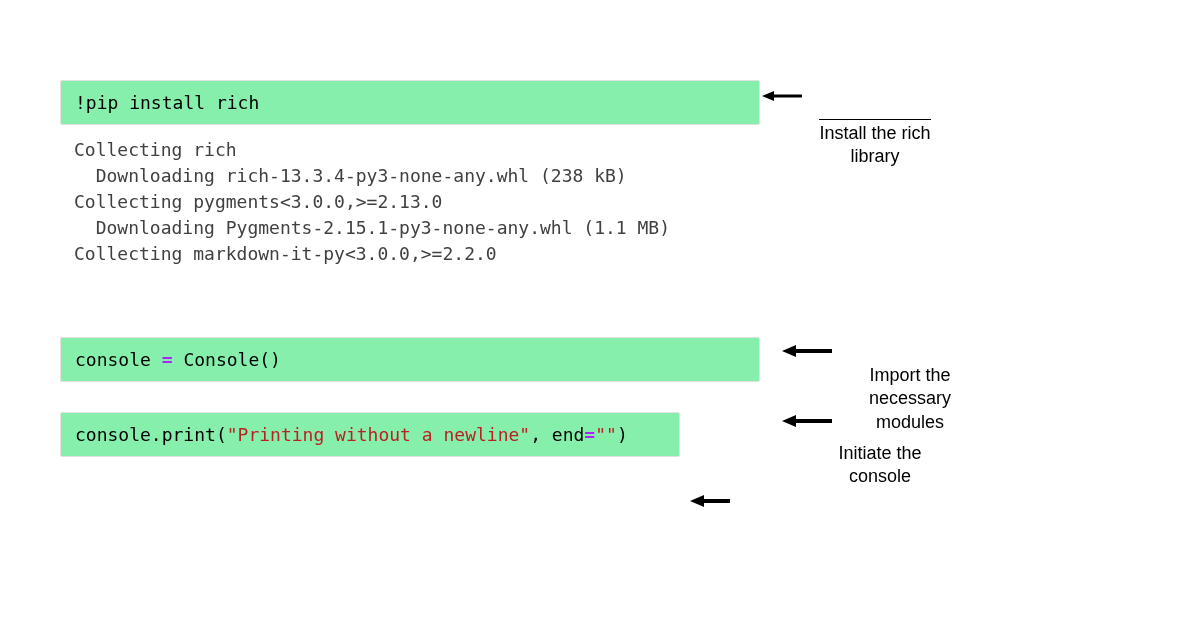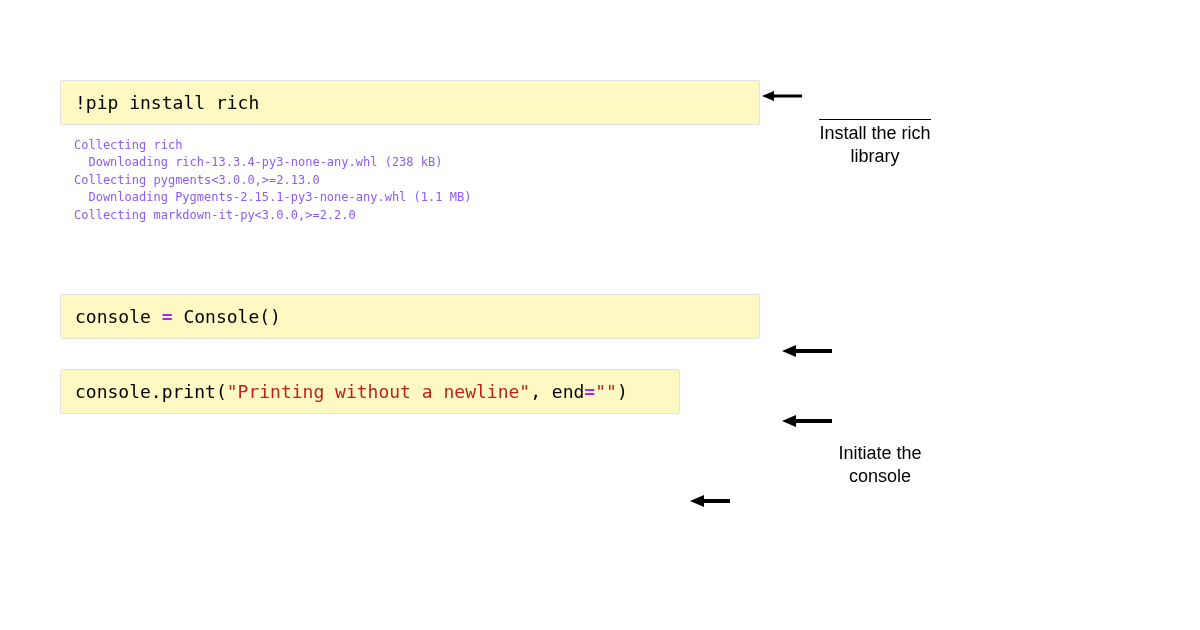--- a/index.html
+++ b/index.html
@@ -13,38 +13,38 @@
     color: #000000;
   }
   .page {
     padding: 80px 0 0 60px;
     position: relative;
   }
   .main-col {
     width: 700px;
   }
   .code-cell {
-    background: #fef9c3;
+    background: #86efac;
     border: 1px solid #e1e1e1;
     border-radius: 2px;
     padding: 8px 14px;
     font-family: "SFMono-Regular", Consolas, "DejaVu Sans Mono", Menlo, monospace;
     font-size: 18px;
     line-height: 1.5;
     white-space: pre;
     margin-bottom: 8px;
     overflow: hidden;
   }
   .output-block {
     font-family: "SFMono-Regular", Consolas, "DejaVu Sans Mono", Menlo, monospace;
-    font-size: 12px;
+    font-size: 18px;
     line-height: 1.45;
     white-space: pre;
     padding: 4px 14px 18px 14px;
-    color: #8b5cf6;
+    color: #404040;
   }
   .tok-kw { color: #008000; font-weight: 700; }
   .tok-op { color: #aa22ff; font-weight: 700; }
   .tok-str { color: #ba2121; }
   .annot {
     position: absolute;
     font-family: -apple-system, BlinkMacSystemFont, "Segoe UI", Helvetica, Arial, sans-serif;
     font-size: 18px;
     line-height: 1.3;
     text-align: center;
@@ -94,20 +94,23 @@
     <span style="border-top:1.5px solid #000; display:inline-block; padding-top:2px; white-space:pre-line;">Install the rich
 library</span>
   </div>
 
   <div class="arrow" style="left:782px; top:344px;">
     <svg width="50" height="14" viewBox="0 0 50 14">
         <line x1="50" y1="7" x2="10" y2="7" stroke="#000" stroke-width="4"></line>
         <polygon points="0,7 14,1 14,13" fill="#000"></polygon>
       </svg>
   </div>
+  <div class="annot" style="left:845px; top:320px; width:130px; white-space:pre-line;">Import the
+necessary
+modules</div>
 
   <div class="arrow" style="left:782px; top:414px;">
     <svg width="50" height="14" viewBox="0 0 50 14">
         <line x1="50" y1="7" x2="10" y2="7" stroke="#000" stroke-width="4"></line>
         <polygon points="0,7 14,1 14,13" fill="#000"></polygon>
       </svg>
   </div>
   <div class="annot" style="left:820px; top:398px; width:120px; white-space:pre-line;">Initiate the
 console</div>
 

